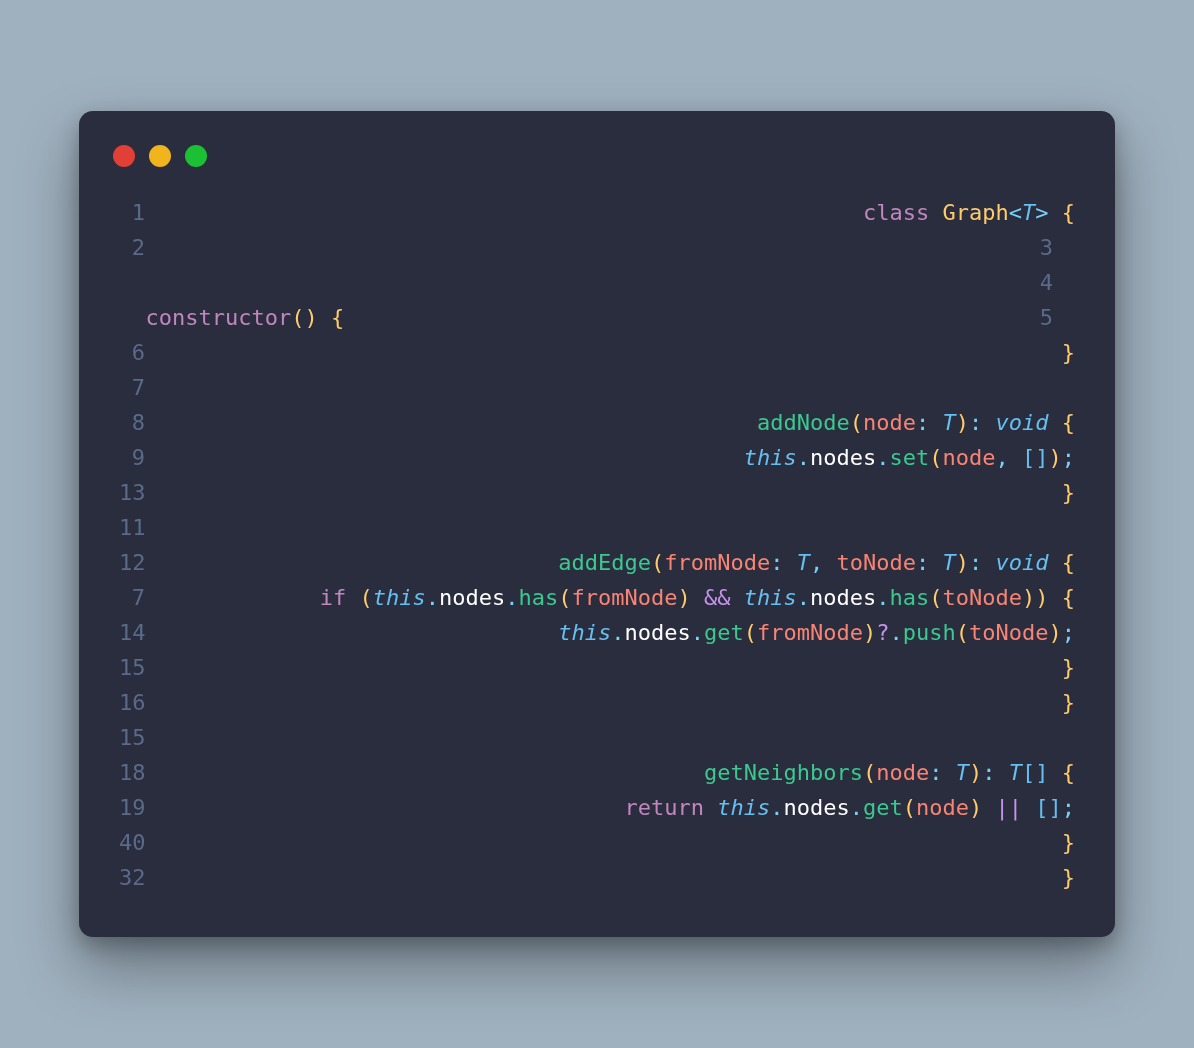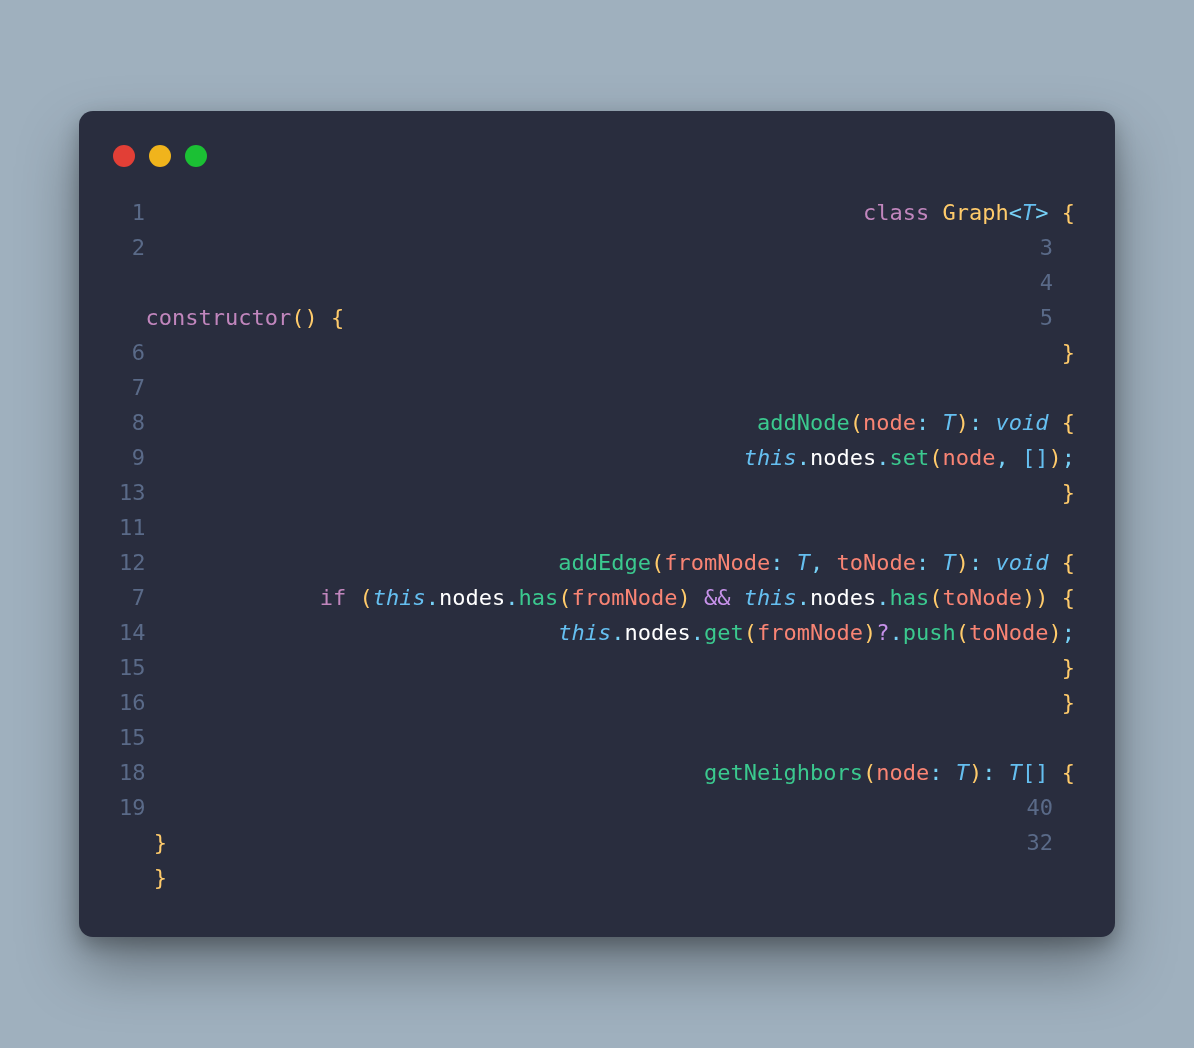--- a/index.html
+++ b/index.html
@@ -133,20 +133,21 @@
     <div class="ln">16</div>
     <div class="cl"><span>  </span><span class="br">}</span></div>
 
     <div class="ln">15</div>
     <div class="cl"><span></span></div>
 
     <div class="ln">18</div>
     <div class="cl"><span>  </span><span class="fn">getNeighbors</span><span class="br">(</span><span class="pr">node</span><span class="pu">: </span><span class="id">T</span><span class="br">)</span><span class="pu">: </span><span class="id">T</span><span class="idn">[]</span><span> </span><span class="br">{</span></div>
 
     <div class="ln">19</div>
+    <div class="cl"><span>    </span><span class="kw">return </span><span class="id">this</span><span class="pu">.</span><span class="wh">nodes</span><span class="pu">.</span><span class="fn">get</span><span class="br">(</span><span class="pr">node</span><span class="br">)</span><span> </span><span class="op">||</span><span> </span><span class="idn">[]</span><span class="pu">;</span></div>
 
     <div class="ln">40</div>
     <div class="cl"><span>  </span><span class="br">}</span></div>
 
     <div class="ln">32</div>
     <div class="cl"><span class="br">}</span></div>
   </div>
 </div>
 
 </body></html>

